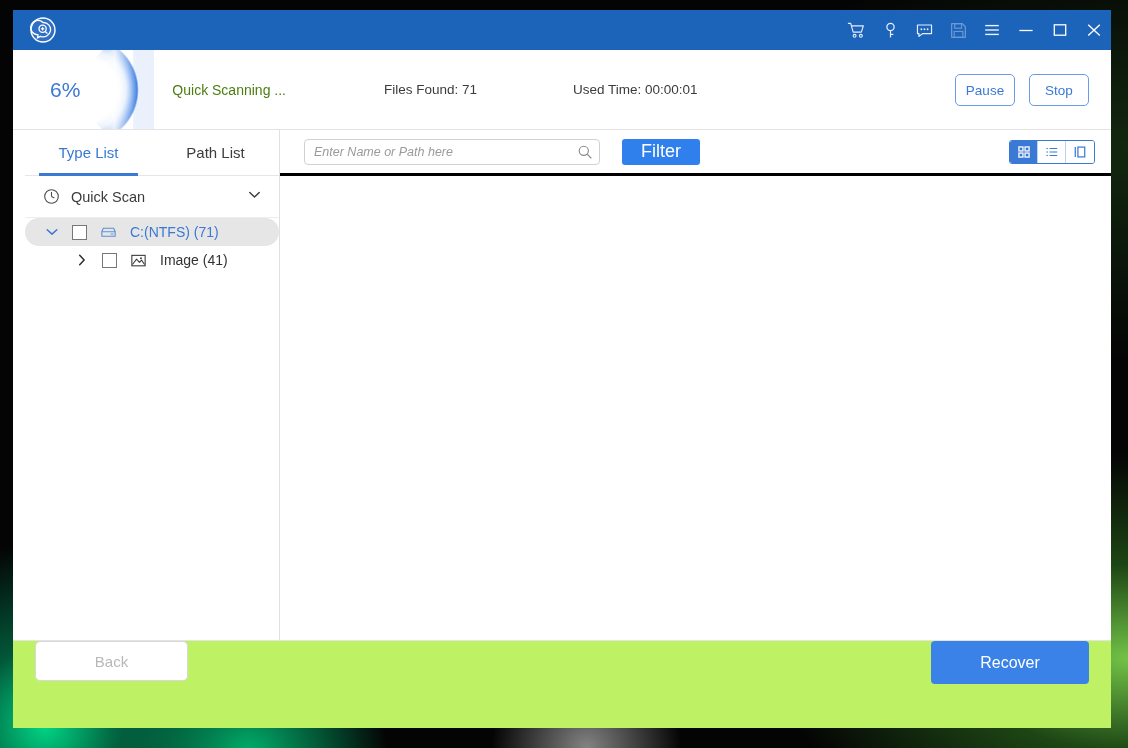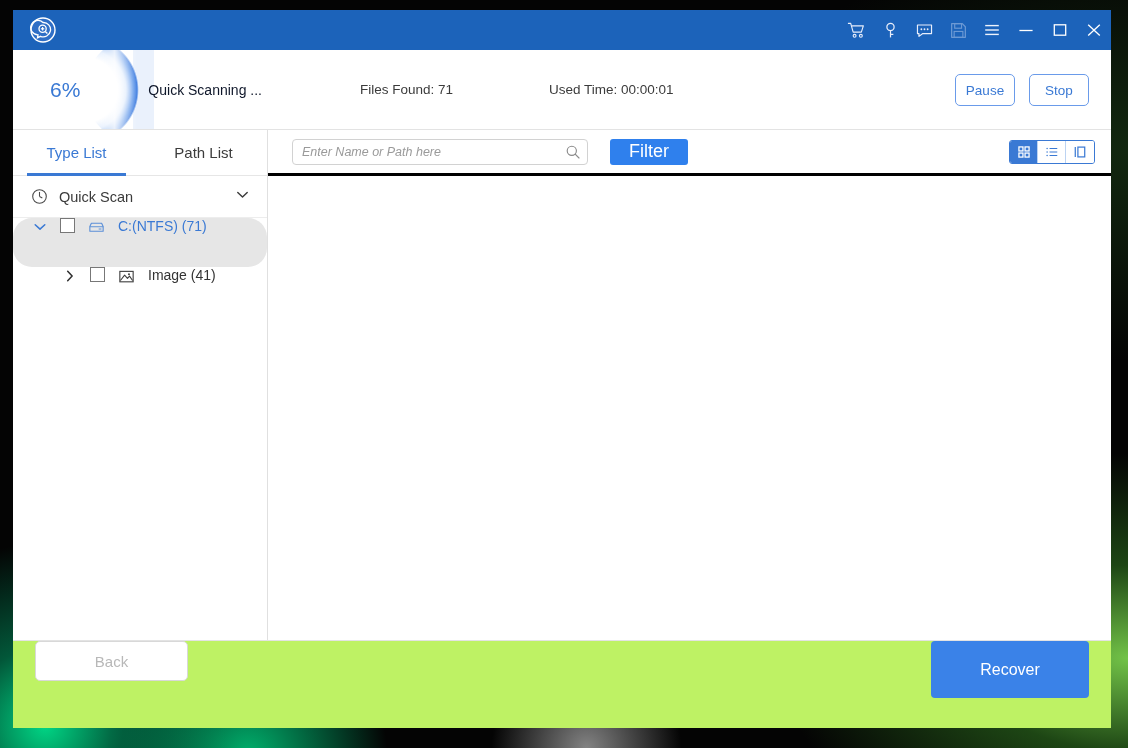--- a/index.html
+++ b/index.html
@@ -132,23 +132,23 @@
     position: relative;
     z-index: 3;
     margin-left: 37px;
     font-size: 21px;
     color: #3a79d4;
     font-weight: 400;
   }
   .scan-status {
     position: relative;
     z-index: 3;
-    margin-left: 68px;
+    margin-left: 92px;
     font-size: 14px;
-    color: #0f172a;
+    color: #4d7c0f;
     white-space: nowrap;
   }
   .scan-stat {
     position: relative;
     z-index: 3;
     font-size: 13.5px;
     color: #3b3b3b;
     white-space: nowrap;
   }
   .stat-files { margin-left: 98px; }
@@ -172,20 +172,21 @@
     font-size: 13.5px;
     font-family: "Liberation Sans", sans-serif;
     cursor: pointer;
   }
 
   
   .app-body {
     flex: 1 1 auto;
     display: flex;
     min-height: 0;
+    padding-left: 12px;
   }
 
   
   .sidebar {
     width: 255px;
     flex: 0 0 255px;
     border-right: 1px solid #e0e0e0;
     display: flex;
     flex-direction: column;
     background: #ffffff;
@@ -227,23 +228,23 @@
   }
   .scan-mode-icon { width: 17px; height: 17px; flex: 0 0 17px; }
   .scan-mode-label {
     margin-left: 11px;
     font-size: 14.5px;
     color: #3b3b3b;
     flex: 1 1 auto;
   }
   .tree { padding-top: 0px; }
   .tree-row {
-    height: 49px;
-    display: flex;
-    align-items: flex-start;
+    height: 28px;
+    display: flex;
+    align-items: center;
     cursor: pointer;
     border-radius: 19px;
   }
   .tree-row.selected { background: #e6e6e6; }
   .tree-row.level1 { padding-left: 18px; }
   .tree-row.level2 { padding-left: 48px; }
   .twisty {
     width: 18px; height: 18px;
     flex: 0 0 18px;
     display: flex; align-items: center; justify-content: center;
@@ -362,21 +363,21 @@
     border: 1px solid #d8d8d8;
     border-radius: 5px;
     color: #b8b8b8;
     font-size: 15px;
     font-family: "Liberation Sans", sans-serif;
     cursor: default;
   }
   .footer-spacer { flex: 1 1 auto; }
   .recover-btn {
     width: 158px;
-    height: 57px;
+    height: 43px;
     background: #3a82e8;
     border: none;
     border-radius: 4px;
     color: #ffffff;
     font-size: 16px;
     font-family: "Liberation Sans", sans-serif;
     cursor: pointer;
   }
 </style>
 </head>

